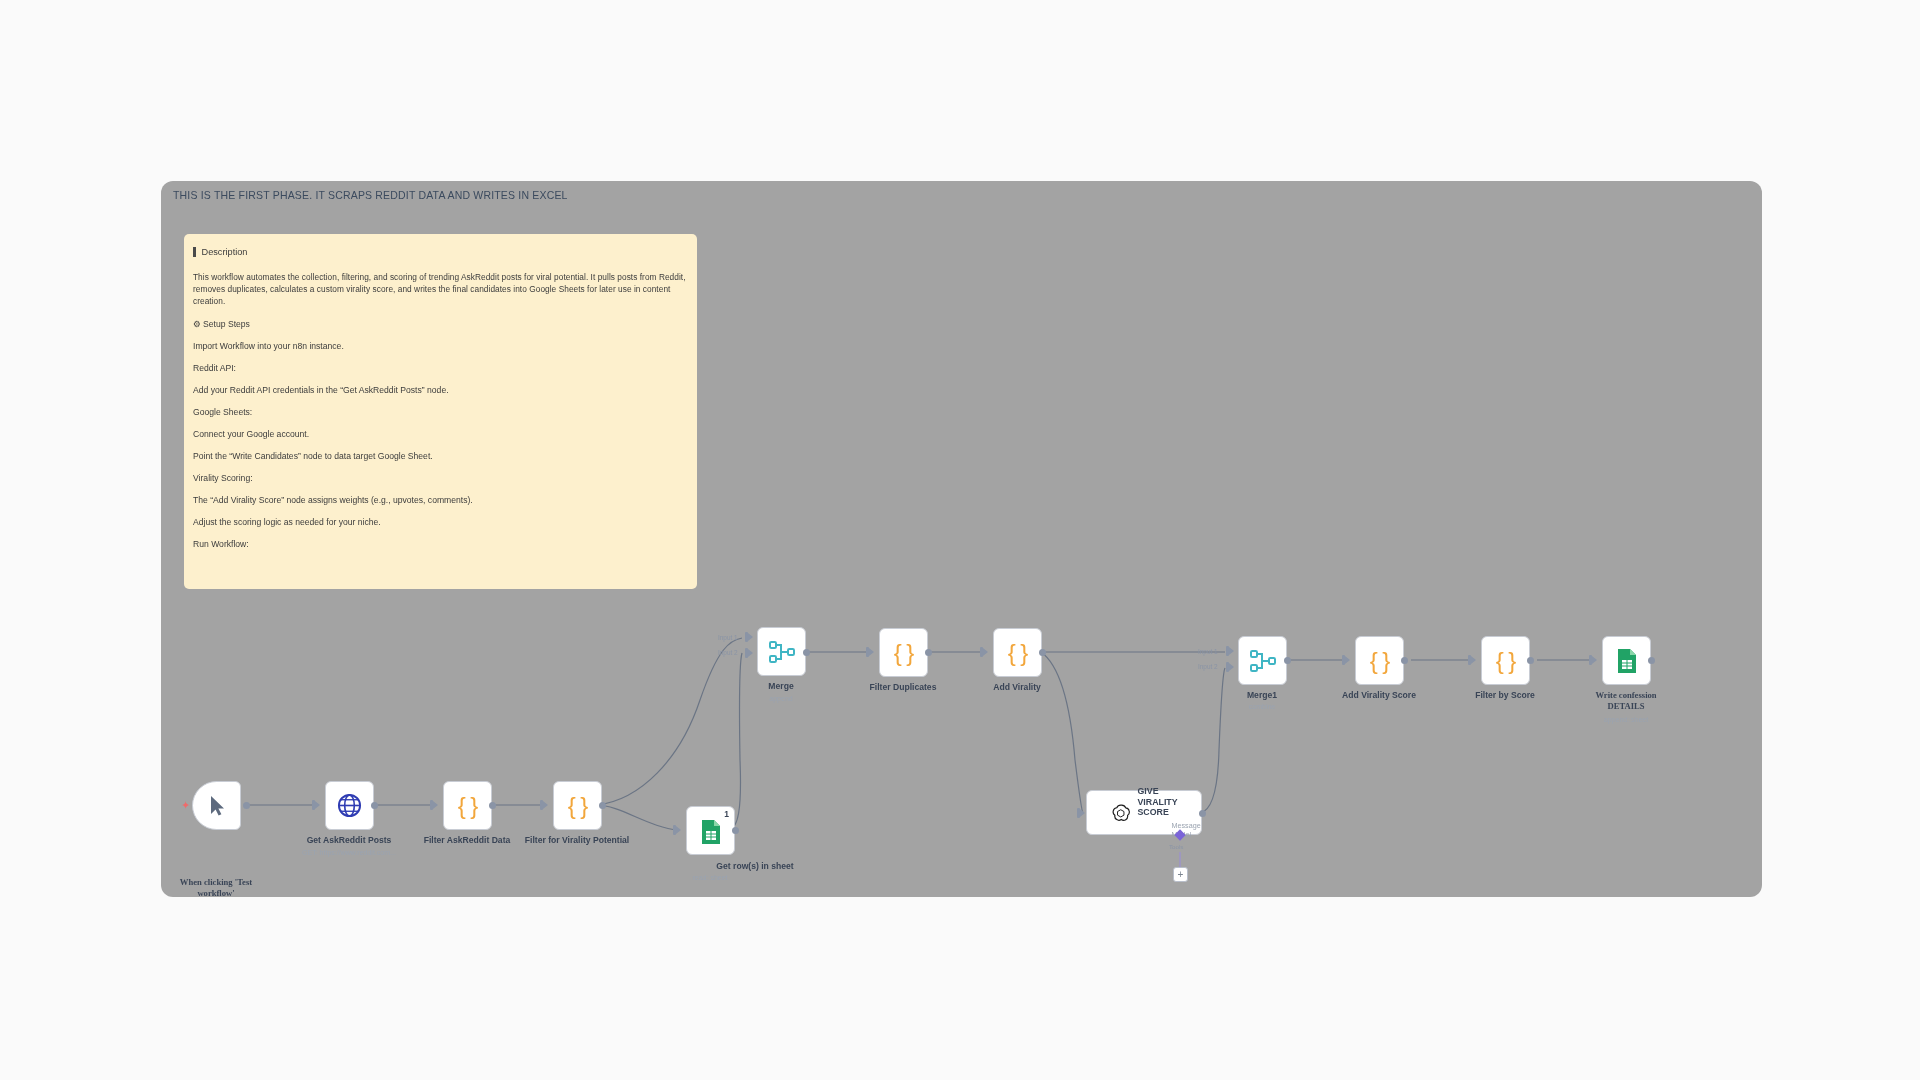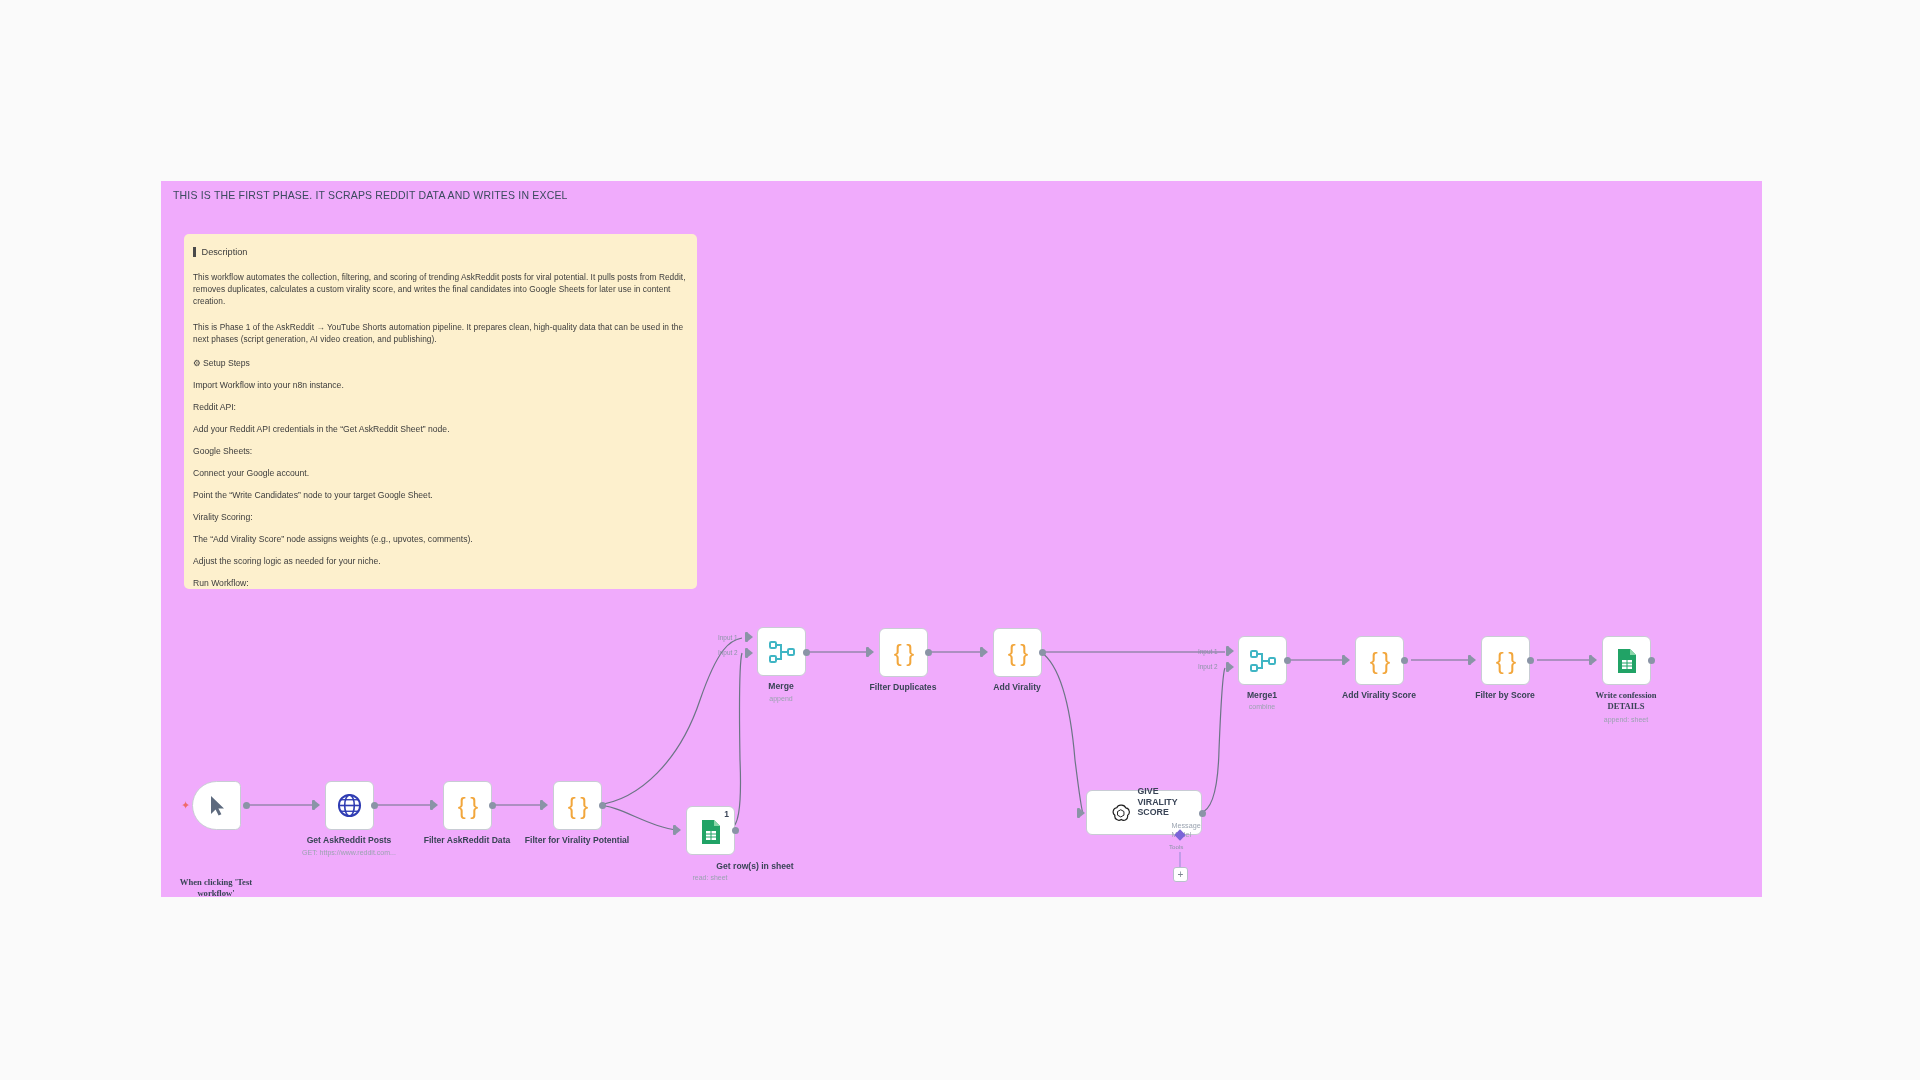--- a/index.html
+++ b/index.html
@@ -14,22 +14,22 @@
   #canvas {
     position: absolute; inset: 0;
     background: #fafafa;
   }
 
   
   #sticky-blue {
     position: absolute;
     left: 161px; top: 181px;
     width: 1601px; height: 716px;
-    background: #f0abfc;
-    border-radius: 0;
+    background: #a3a3a3;
+    border-radius: 12px;
     text-decoration: underline;
   }
   #sticky-blue-title {
     position: absolute; left: 12px; top: 8px;
     font-size: 10.5px;
     letter-spacing: .18px;
     color: #3b4a5e;
     white-space: nowrap;
     font-weight: 400;
   }
@@ -231,28 +231,27 @@
   <div id="sticky-blue">
     <div id="sticky-blue-title">THIS IS THE FIRST PHASE. IT SCRAPS REDDIT DATA AND WRITES IN EXCEL</div>
   </div>
 
   <div id="sticky-yellow">
     <div class="note-head">
       <span class="note-bar"></span>
       <span class="note-head-label">Description</span>
     </div>
     <div class="note-p">This workflow automates the collection, filtering, and scoring of trending AskReddit posts for viral potential. It pulls posts from Reddit, removes duplicates, calculates a custom virality score, and writes the final candidates into Google Sheets for later use in content creation.</div>
-    <div class="note-p">This is Phase 1 of the AskReddit → YouTube Shorts automation pipeline. It prepares clean, high-quality data that can be used in the next phases (script generation, AI video creation, and publishing).</div>
     <div class="note-sub">⚙ Setup Steps</div>
     <div class="note-sub">Import Workflow into your n8n instance.</div>
     <div class="note-sub">Reddit API:</div>
-    <div class="note-sub">Add your Reddit API credentials in the “Get AskReddit Sheet” node.</div>
+    <div class="note-sub">Add your Reddit API credentials in the “Get AskReddit Posts” node.</div>
     <div class="note-sub">Google Sheets:</div>
     <div class="note-sub">Connect your Google account.</div>
-    <div class="note-sub">Point the “Write Candidates” node to your target Google Sheet.</div>
+    <div class="note-sub">Point the “Write Candidates” node to data target Google Sheet.</div>
     <div class="note-sub">Virality Scoring:</div>
     <div class="note-sub">The “Add Virality Score” node assigns weights (e.g., upvotes, comments).</div>
     <div class="note-sub">Adjust the scoring logic as needed for your niche.</div>
     <div class="note-sub">Run Workflow:</div>
 
   </div>
 
   <svg id="edges" width="1920" height="1080">
     <g stroke="#6b7585" stroke-width="1.2" fill="none">
 

